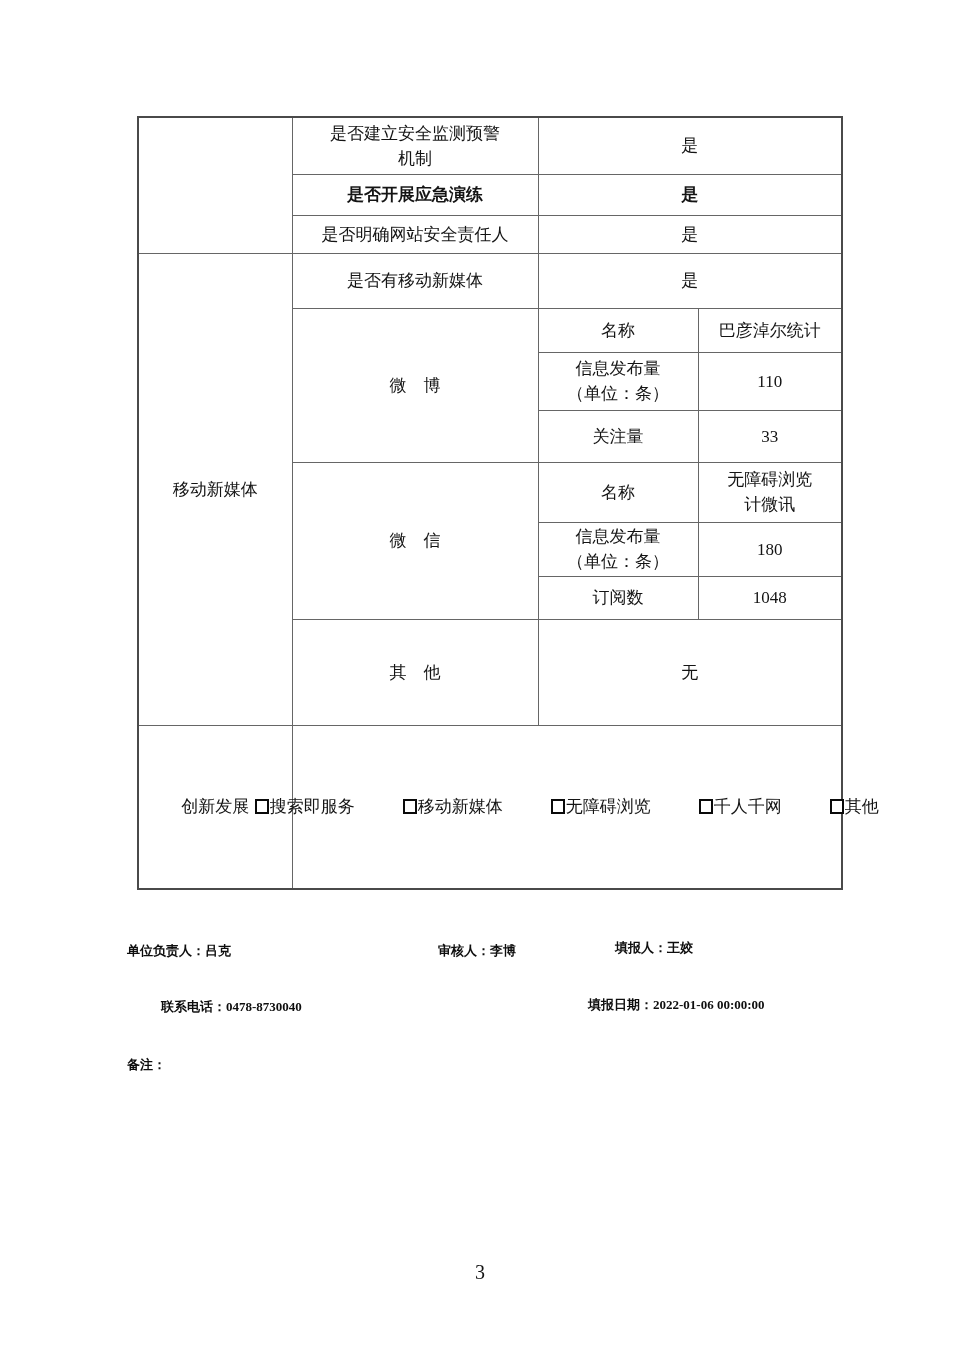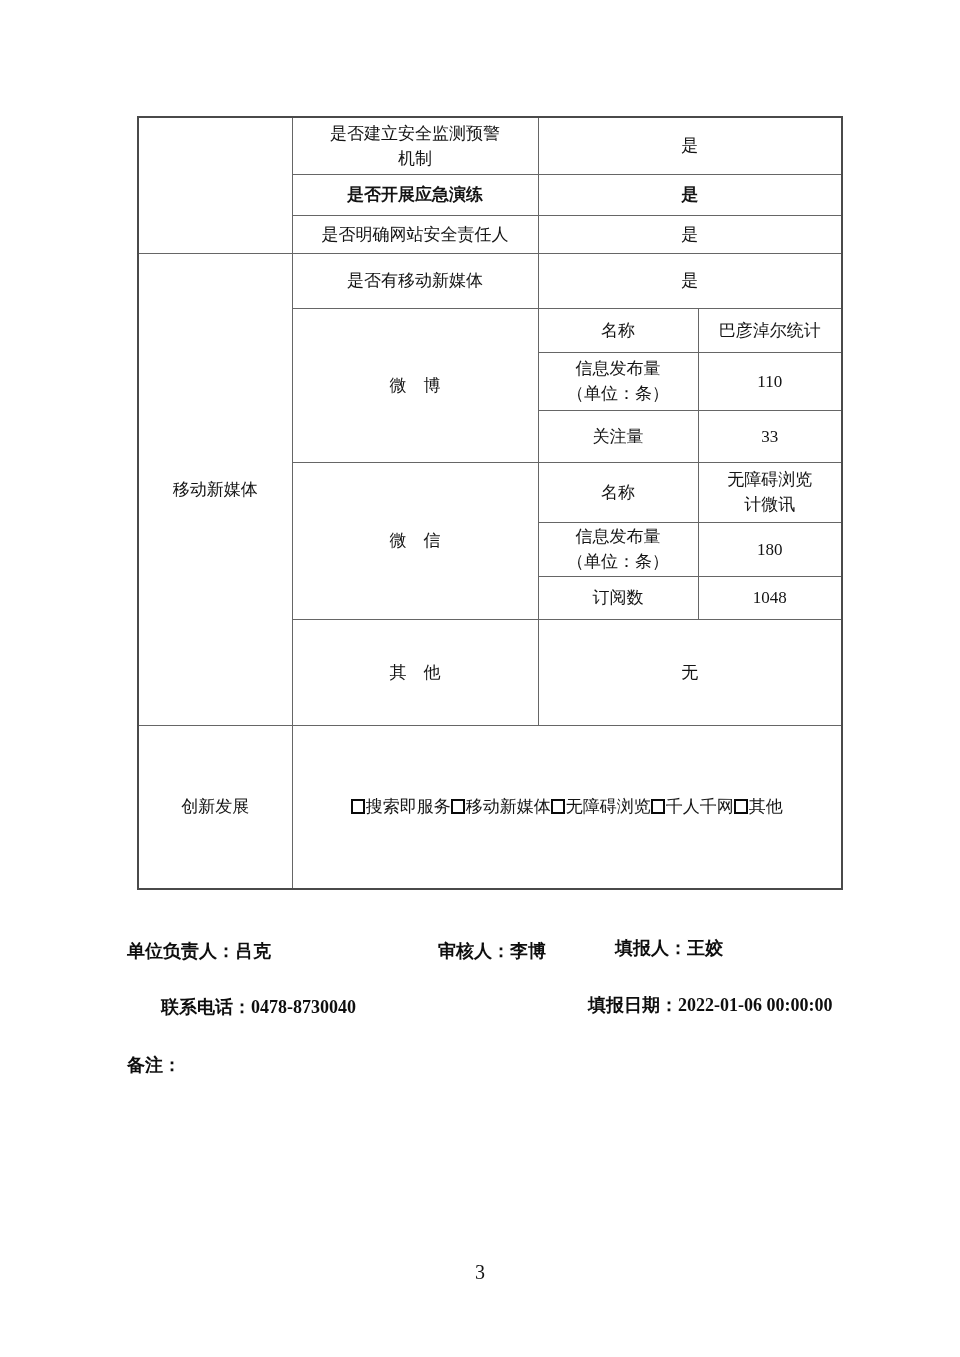--- a/index.html
+++ b/index.html
@@ -29,31 +29,31 @@
   tr.r4  { height: 55px; }
   tr.r5  { height: 44px; }
   tr.r6  { height: 58px; }
   tr.r7  { height: 52px; }
   tr.r8  { height: 60px; }
   tr.r9  { height: 54px; }
   tr.r10 { height: 43px; }
   tr.r11 { height: 106px; }
   tr.r12 { height: 164px; }
 
-  .cb-row { display: flex; justify-content: center; align-items: center; flex-wrap: nowrap; }
+  .cb-row { display: flex; justify-content: center; align-items: center; flex-wrap: nowrap; gap: 48px; }
   .cb-item { display: inline-flex; align-items: center; }
   .cb {
     display: inline-block; width: 14px; height: 15px;
     border: 2px solid #0a0a0a; background: #ffffff;
     margin-right: 1px; flex: none;
   }
   .cb-label { font-size: 17px; line-height: 20px; white-space: nowrap; }
 
   .f {
-    position: absolute; font-weight: bold; font-size: 18px;
+    position: absolute; font-weight: bold; font-size: 13px;
     line-height: 22px; white-space: nowrap; color: #0e0e0e;
   }
   .pagenum {
     position: absolute; left: 0; top: 1261px; width: 960px;
     text-align: center; font-size: 20px; color: #141414;
   }
 </style>
 </head>
 <body>
 

